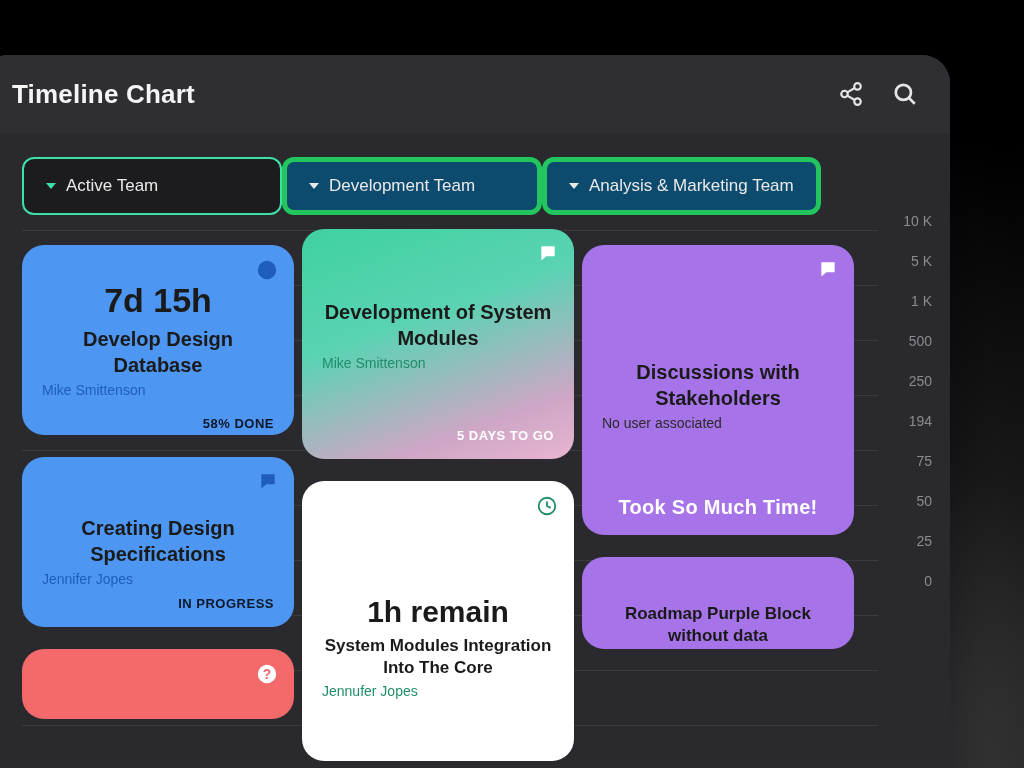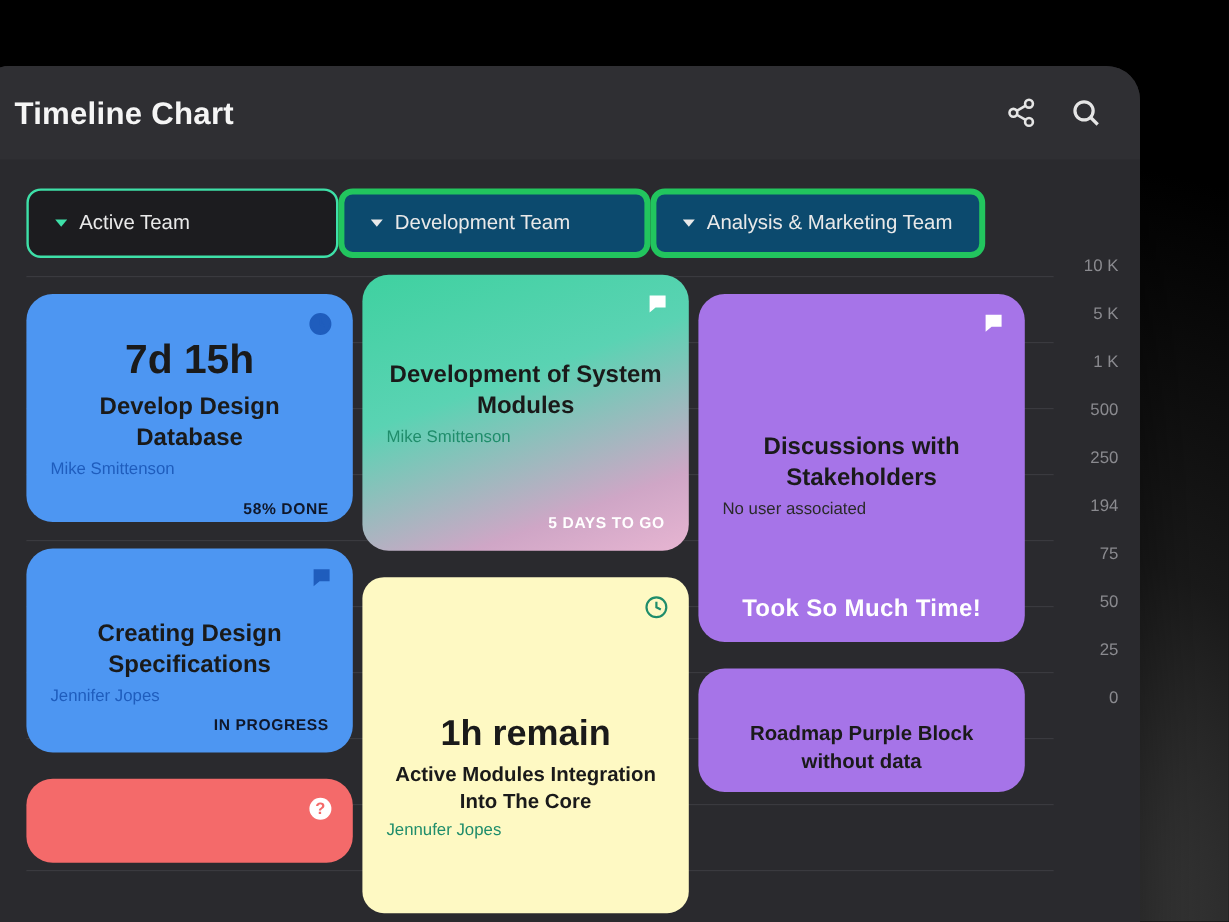--- a/index.html
+++ b/index.html
@@ -171,40 +171,40 @@
   .blue   { background: #4d96f2; }
   .blue .sub { color: #1f5dbd; }
   .blue .footer { color: #0f172a; }
   .blue .corner-icon svg { stroke: #1f5dbd; fill:#1f5dbd; }
 
   .green-grad { background: linear-gradient(160deg, #3fd1a0 0%, #5ad3b3 40%, #cfa6c6 80%, #e7b5d2 100%); }
   .green-grad .sub { color: #1f8d6b; }
   .green-grad .footer { color: #fff; }
   .green-grad .corner-icon svg { fill: #fff; }
 
-  .green  { background: #fef9c3; border-radius: 18px; }
+  .green  { background: #ffffff; }
   .green .sub { color: #1f8d6b; }
   .green .corner-icon svg { stroke: #1f8d6b; }
 
   .purple { background: #a674e8; }
   .purple .title { color: #1a1a1a; }
   .purple .sub { color: #2a2a2a; }
   .purple .footer { color: #fff; text-align:center; font-weight:600; letter-spacing:0.3px; font-size:20px; }
   .purple .corner-icon svg { fill: #fff; }
 
   .red    { background: #f46a6a; }
 
   
   #c-blue1 { height: 190px; }
   #c-blue2 { height: 170px; }
   #c-red1  { height: 70px; }
   #c-greengrad { height: 230px; margin-top:-16px; }
   #c-green2 { height: 280px; }
   #c-purple1 { height: 290px; }
-  #c-purple2 { height: 103px; justify-content: center; }
+  #c-purple2 { height: 92px; }
 
   #c-greengrad .title { margin-top: 52px; }
   #c-blue2 .title { margin-top: 40px; }
   #c-purple1 .title { margin-top: 96px; }
   #c-purple2 .title { margin-top: 28px; font-size:17px; }
   #c-green2 .big { margin-top: 96px; font-size:30px; }
   #c-green2 .title { font-size:17px; }
 </style>
 </head>
 <body>
@@ -327,21 +327,21 @@
         </div>
 
         <div id="c-green2" class="card green">
           <div class="corner-icon">
             <svg width="22" height="22" viewBox="0 0 24 24" fill="none" stroke-width="2">
                 <circle cx="12" cy="12" r="9"></circle>
                 <polyline points="12,7 12,12 16,14"></polyline>
               </svg>
           </div>
           <div class="big">1h remain</div>
-          <div class="title">Active Modules Integration Into The Core</div>
+          <div class="title">System Modules Integration Into The Core</div>
           <div class="sub">Jennufer Jopes</div>
         </div>
       </div>
 
       <div class="col">
         <div id="c-purple1" class="card purple">
           <div class="corner-icon">
             <svg width="20" height="20" viewBox="0 0 24 24">
                 <path d="M4 4h16v12H10l-6 5V4z"></path>
               </svg>

